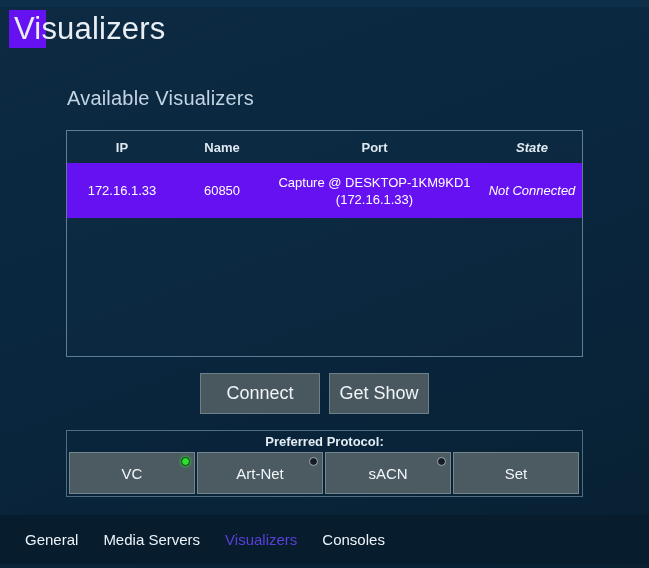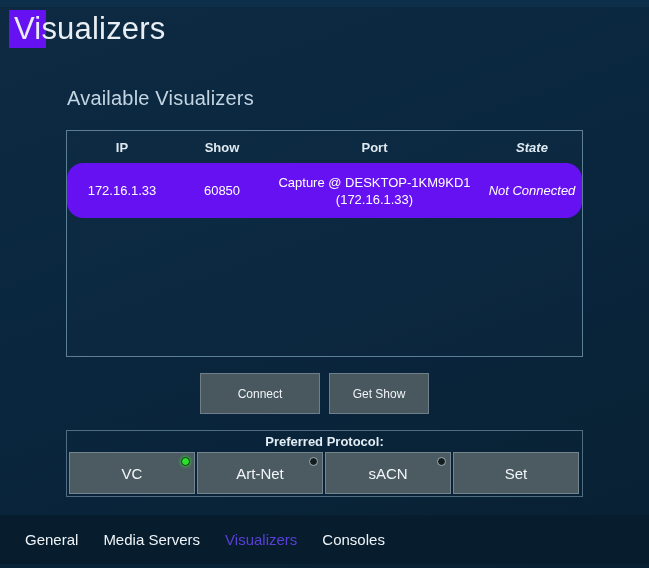--- a/index.html
+++ b/index.html
@@ -104,37 +104,36 @@
 
   .table-body {
     position: relative;
   }
   .table-row {
     display: flex;
     align-items: center;
     min-height: 55px;
     background: #6611f2;
     box-sizing: border-box;
-    border-radius: 16px;
   }
   .table-row .td {
     font-size: 13px;
     color: #ffffff;
     text-align: center;
     line-height: 17px;
     white-space: pre-line;
   }
 
   
   .btn {
     background: #49585f;
     border: 1px solid #6d7f88;
     box-sizing: border-box;
     color: #f0f4f7;
-    font-size: 12px;
+    font-size: 18px;
     display: flex;
     align-items: center;
     justify-content: center;
     position: absolute;
     cursor: default;
   }
   .btn-connect {
     left: 200px;
     top: 373px;
     width: 120px;
@@ -245,21 +244,21 @@
   <div class="title-bar">
     <div class="title-highlight"></div>
     <div class="title-text">Visualizers</div>
   </div>
 
   <div class="section-heading">Available Visualizers</div>
 
   <div class="table-panel">
     <div class="table-head">
       <div class="th col-ip">IP</div>
-      <div class="th col-port">Show</div>
+      <div class="th col-port">Name</div>
       <div class="th col-name">Port</div>
       <div class="th col-state">State</div>
     </div>
     <div class="table-body">
       <div class="table-row">
         <div class="td col-ip">172.16.1.33</div>
         <div class="td col-port">60850</div>
         <div class="td col-name">Capture @ DESKTOP-1KM9KD1
 (172.16.1.33)</div>
         <div class="td col-state">Not Connected</div>

